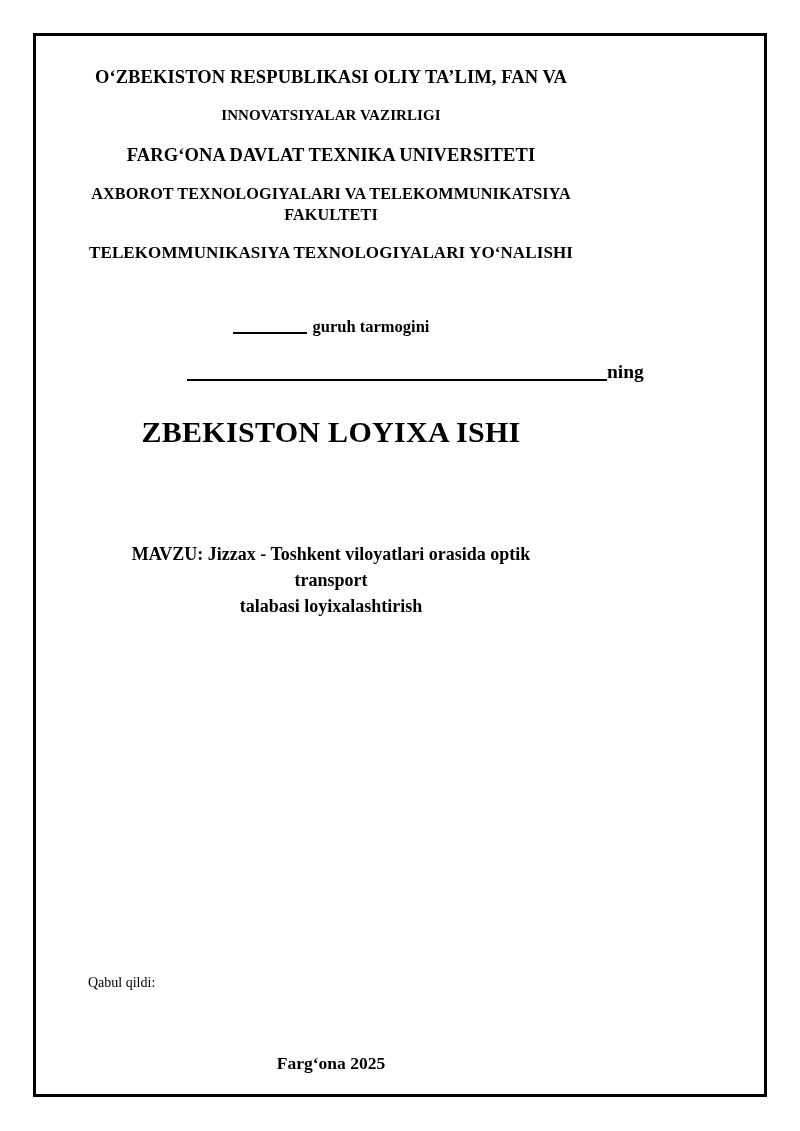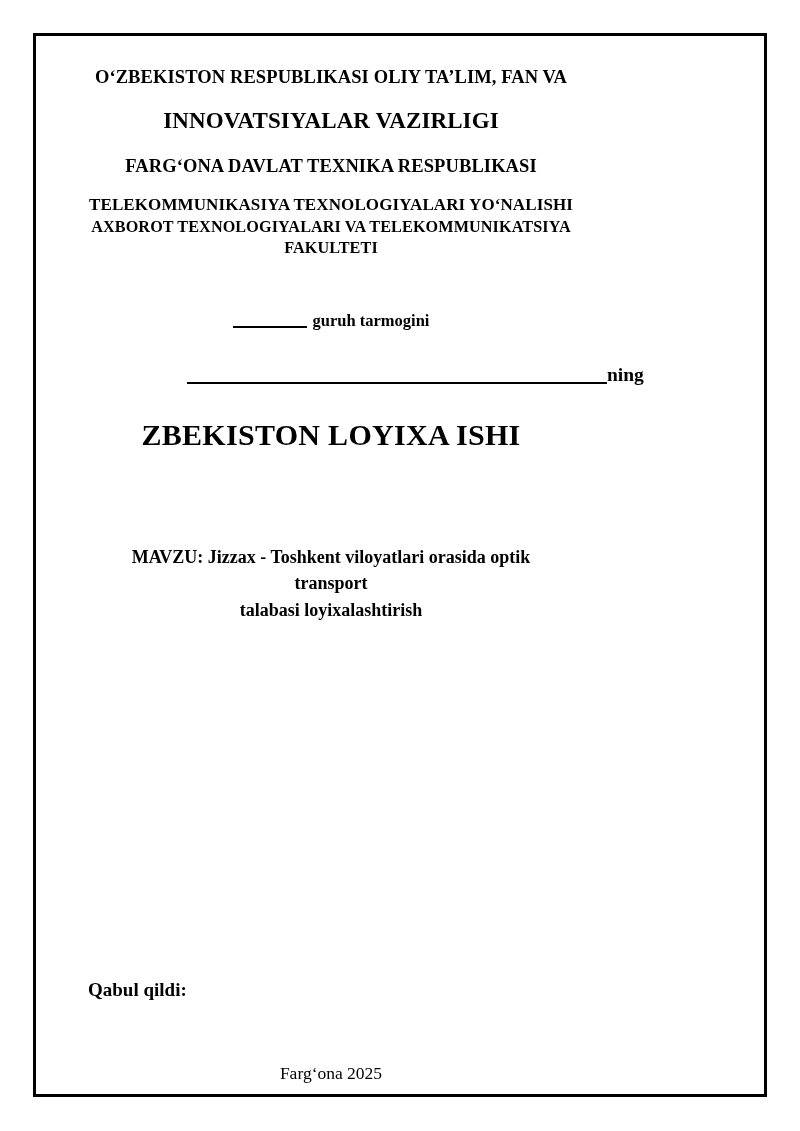--- a/index.html
+++ b/index.html
@@ -48,21 +48,21 @@
     padding-top: 32px;
   }
 
   .heading-line {
     font-weight: bold;
     line-height: 1.32;
     letter-spacing: 0.1px;
   }
 
   .heading-line.l1 { font-size: 18.5px; margin-bottom: 17px; }
-  .heading-line.l2 { font-size: 23px; margin-bottom: 17px; }
+  .heading-line.l2 { font-size: 15px; margin-bottom: 17px; }
   .heading-line.l3 { font-size: 18.5px; margin-bottom: 16px; }
   .heading-line.l4 { font-size: 16.2px; margin-bottom: 16px; }
   .heading-line.l5 { font-size: 17px; margin-bottom: 0; }
 
   
   .group-line {
     text-align: center;
     font-size: 16.5px;
     font-weight: bold;
     margin-top: 52px;
@@ -70,21 +70,21 @@
 
   .blank-short {
     display: inline-block;
     width: 74px;
     border-bottom: 2px solid #000000;
     vertical-align: -2px;
     margin-right: 6px;
   }
 
   .student-line {
-    margin-top: 33px;
+    margin-top: 24px;
     padding-left: 132px;
     font-size: 19.5px;
     font-weight: bold;
     white-space: nowrap;
   }
 
   .blank-long {
     display: inline-block;
     width: 420px;
     border-bottom: 2px solid #000000;
@@ -114,47 +114,47 @@
     line-height: 1.45;
     padding: 0 38px;
   }
 
   .topic-line-2 { display: block; }
 
   
   .accepted-by {
     margin-top: 356px;
     padding-left: 33px;
-    font-size: 19px;
-    font-weight: bold;
+    font-size: 14px;
+    font-weight: normal;
   }
 
   
   .footer-place {
     text-align: center;
     margin-top: 62px;
     font-size: 17.5px;
-    font-weight: normal;
+    font-weight: bold;
   }
 </style>
 </head>
 <body>
 
 <div class="page">
 
   <div class="page-frame"></div>
 
   <div class="content">
 
     <div class="heading-block">
       <div class="heading-line l1">O‘ZBEKISTON RESPUBLIKASI OLIY TA’LIM, FAN VA</div>
       <div class="heading-line l2">INNOVATSIYALAR VAZIRLIGI</div>
-      <div class="heading-line l3">FARG‘ONA DAVLAT TEXNIKA RESPUBLIKASI</div>
+      <div class="heading-line l3">FARG‘ONA DAVLAT TEXNIKA UNIVERSITETI</div>
+      <div class="heading-line l4">AXBOROT TEXNOLOGIYALARI VA TELEKOMMUNIKATSIYA FAKULTETI</div>
       <div class="heading-line l5">TELEKOMMUNIKASIYA TEXNOLOGIYALARI YO‘NALISHI</div>
-      <div class="heading-line l4">AXBOROT TEXNOLOGIYALARI VA TELEKOMMUNIKATSIYA FAKULTETI</div>
     </div>
 
     <div class="group-line">
       <span class="blank-short"></span><span>guruh tarmogini</span>
     </div>
 
     <div class="student-line">
       <span class="blank-long"></span><span class="suffix-ning">ning</span>
     </div>
 

